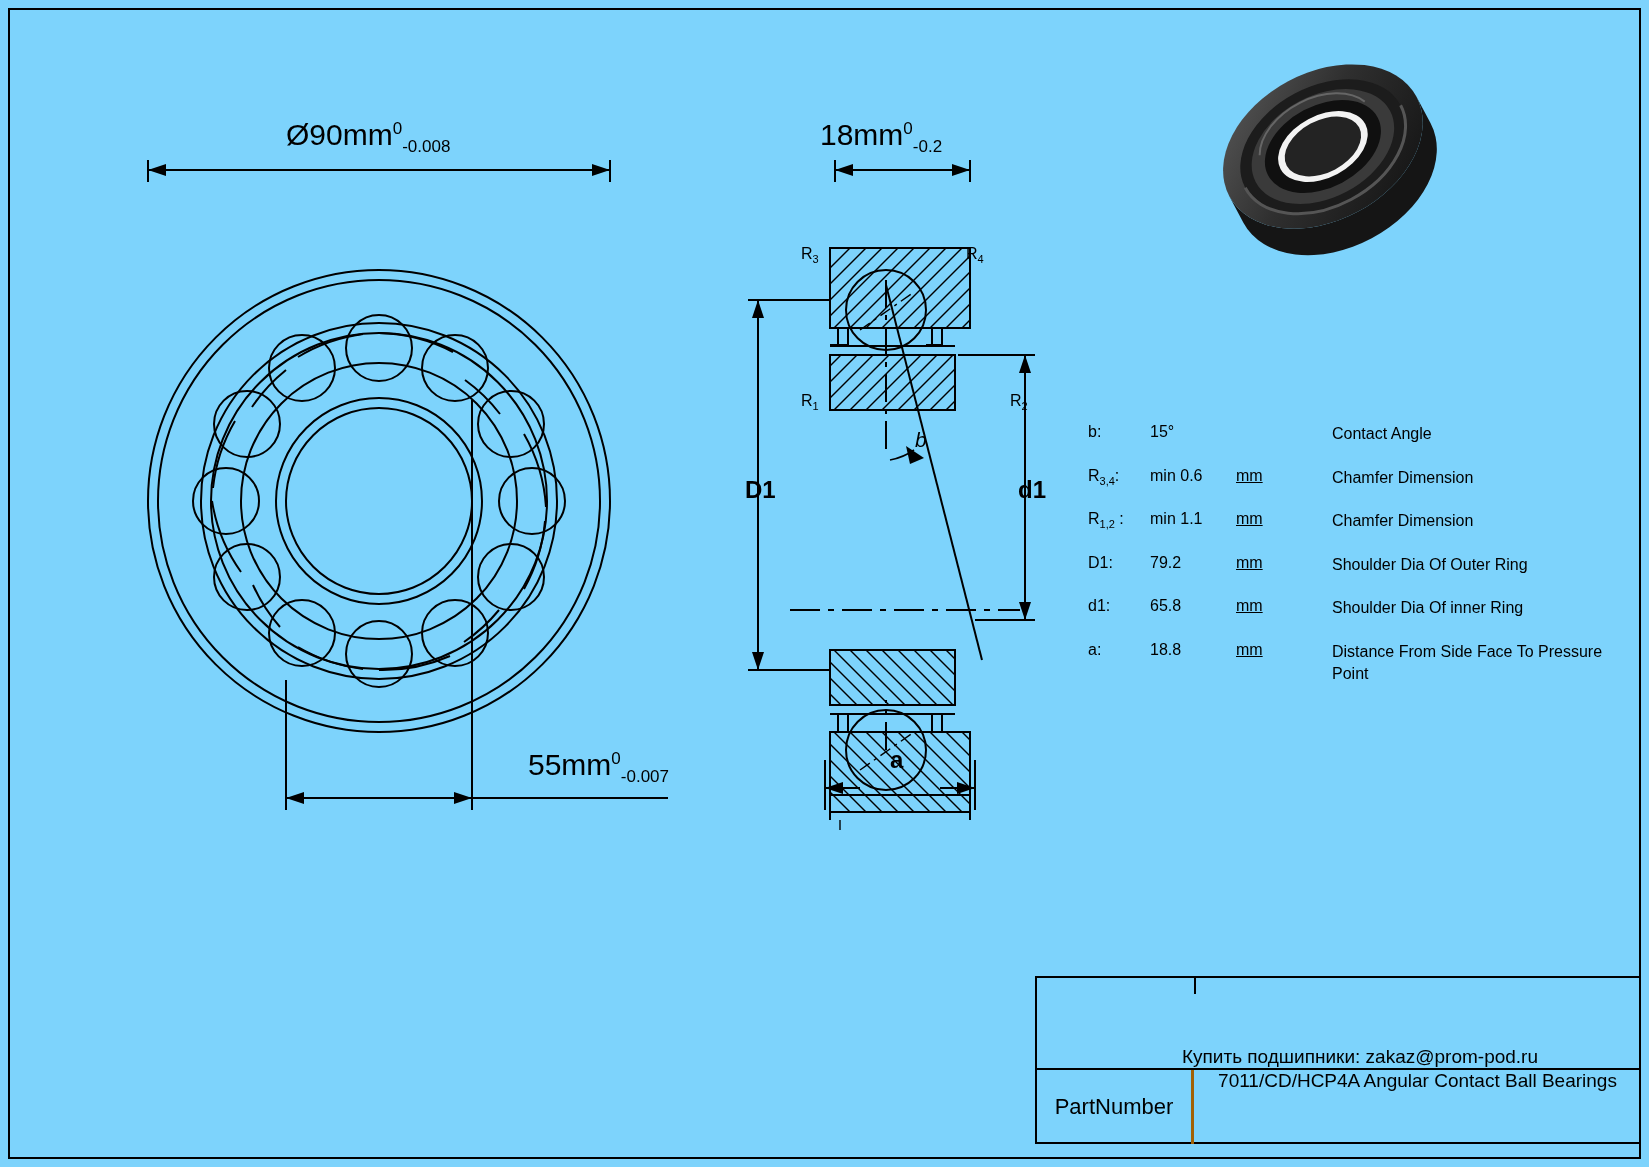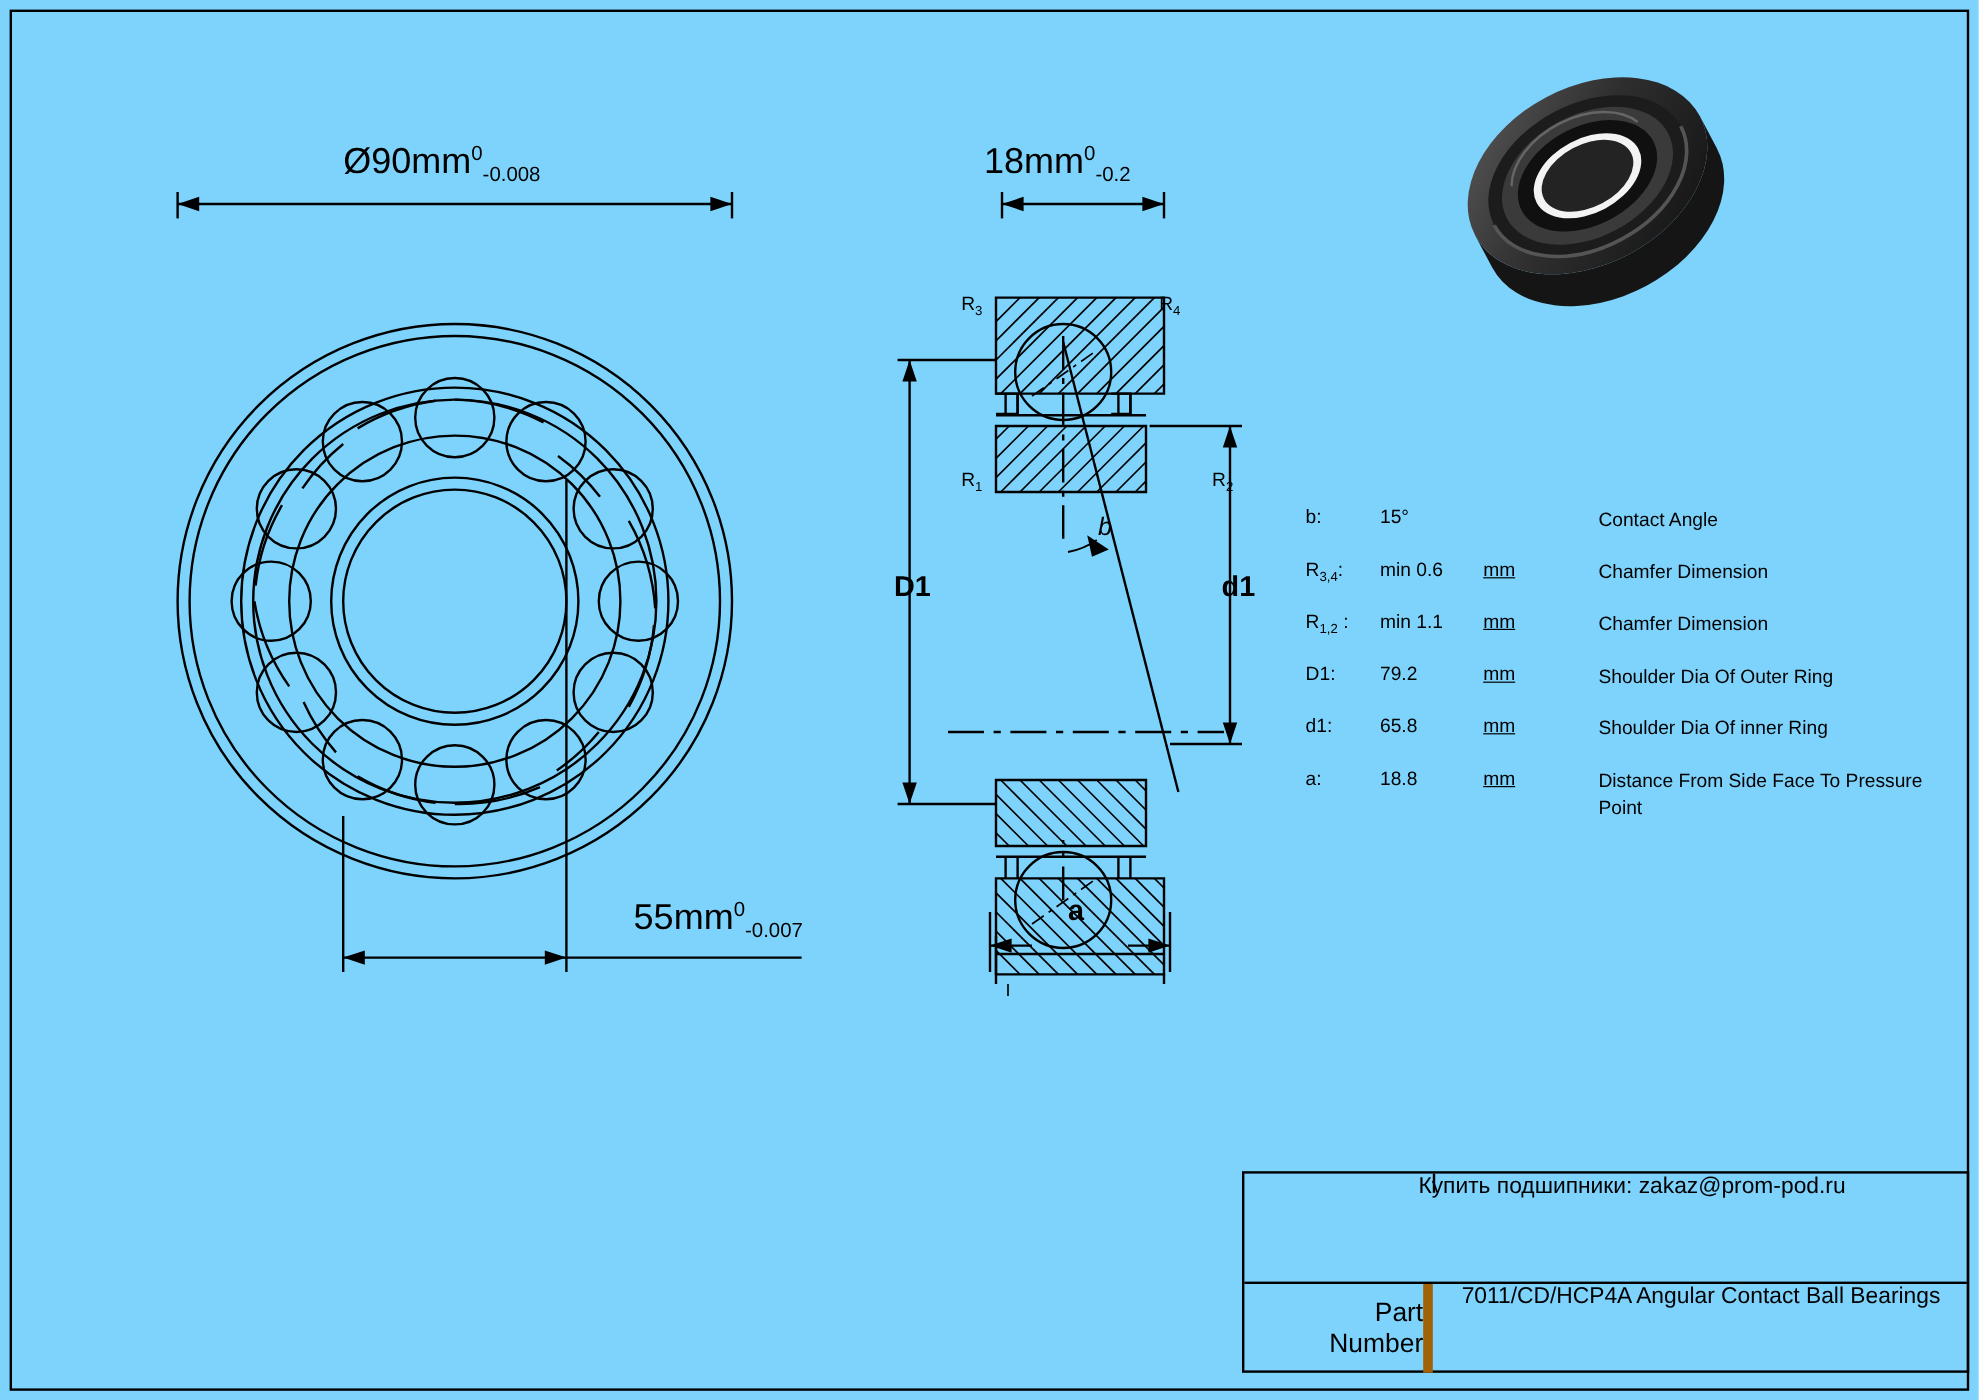--- a/index.html
+++ b/index.html
@@ -25,23 +25,23 @@
   .spec table { border-collapse:collapse; }
   .spec td { padding:11px 0; vertical-align:top; font-size:16px; }
   .spec td.sym { width:62px; }
   .spec td.val { width:86px; }
   .spec td.unit { width:96px;text-decoration:underline; }
   .spec td.desc { width:280px; line-height:1.35; }
   .sb { font-size:11px; vertical-align:sub; }
 
   
   .tb { position:absolute; left:1035px; top:976px; width:606px; height:168px; border:2px solid #000; box-sizing:border-box; }
-  .tb-top { position:absolute; left:0; top:0; width:100%; height:92px; border-bottom:2px solid #000; box-sizing:border-box; display:flex; align-items:flex-start; justify-content:center;padding-left:44px; }
+  .tb-top { position:absolute; left:0; top:0; width:100%; height:92px; border-bottom:2px solid #000; box-sizing:border-box; display:flex; align-items:flex-end; justify-content:center;padding-left:44px; }
   .tb-tick { position:absolute; left:157px; top:0; width:2px; height:16px; background:#000; }
-  .tb-left { position:absolute; left:0; top:92px; width:157px; height:74px; border-right:8px solid #a16207; box-sizing:border-box; display:flex; flex-direction:column; align-items:flex-end; justify-content:center; }
+  .tb-left { position:absolute; left:0; top:92px; width:157px; height:74px; border-right:3px solid #a16207; box-sizing:border-box; display:flex; flex-direction:row; align-items:center; justify-content:center; }
   .tb-right { position:absolute; left:159px; top:92px; right:0; height:74px; display:flex; align-items:flex-start; justify-content:center; }
   .tb-email { font-size:19px; }
   .tb-part { font-size:22px; line-height:1.18; text-align:center; }
   .tb-partno { font-size:19px; }
 </style>
 </head>
 <body>
 
 <div id="sheet">
   <div class="border"></div>

